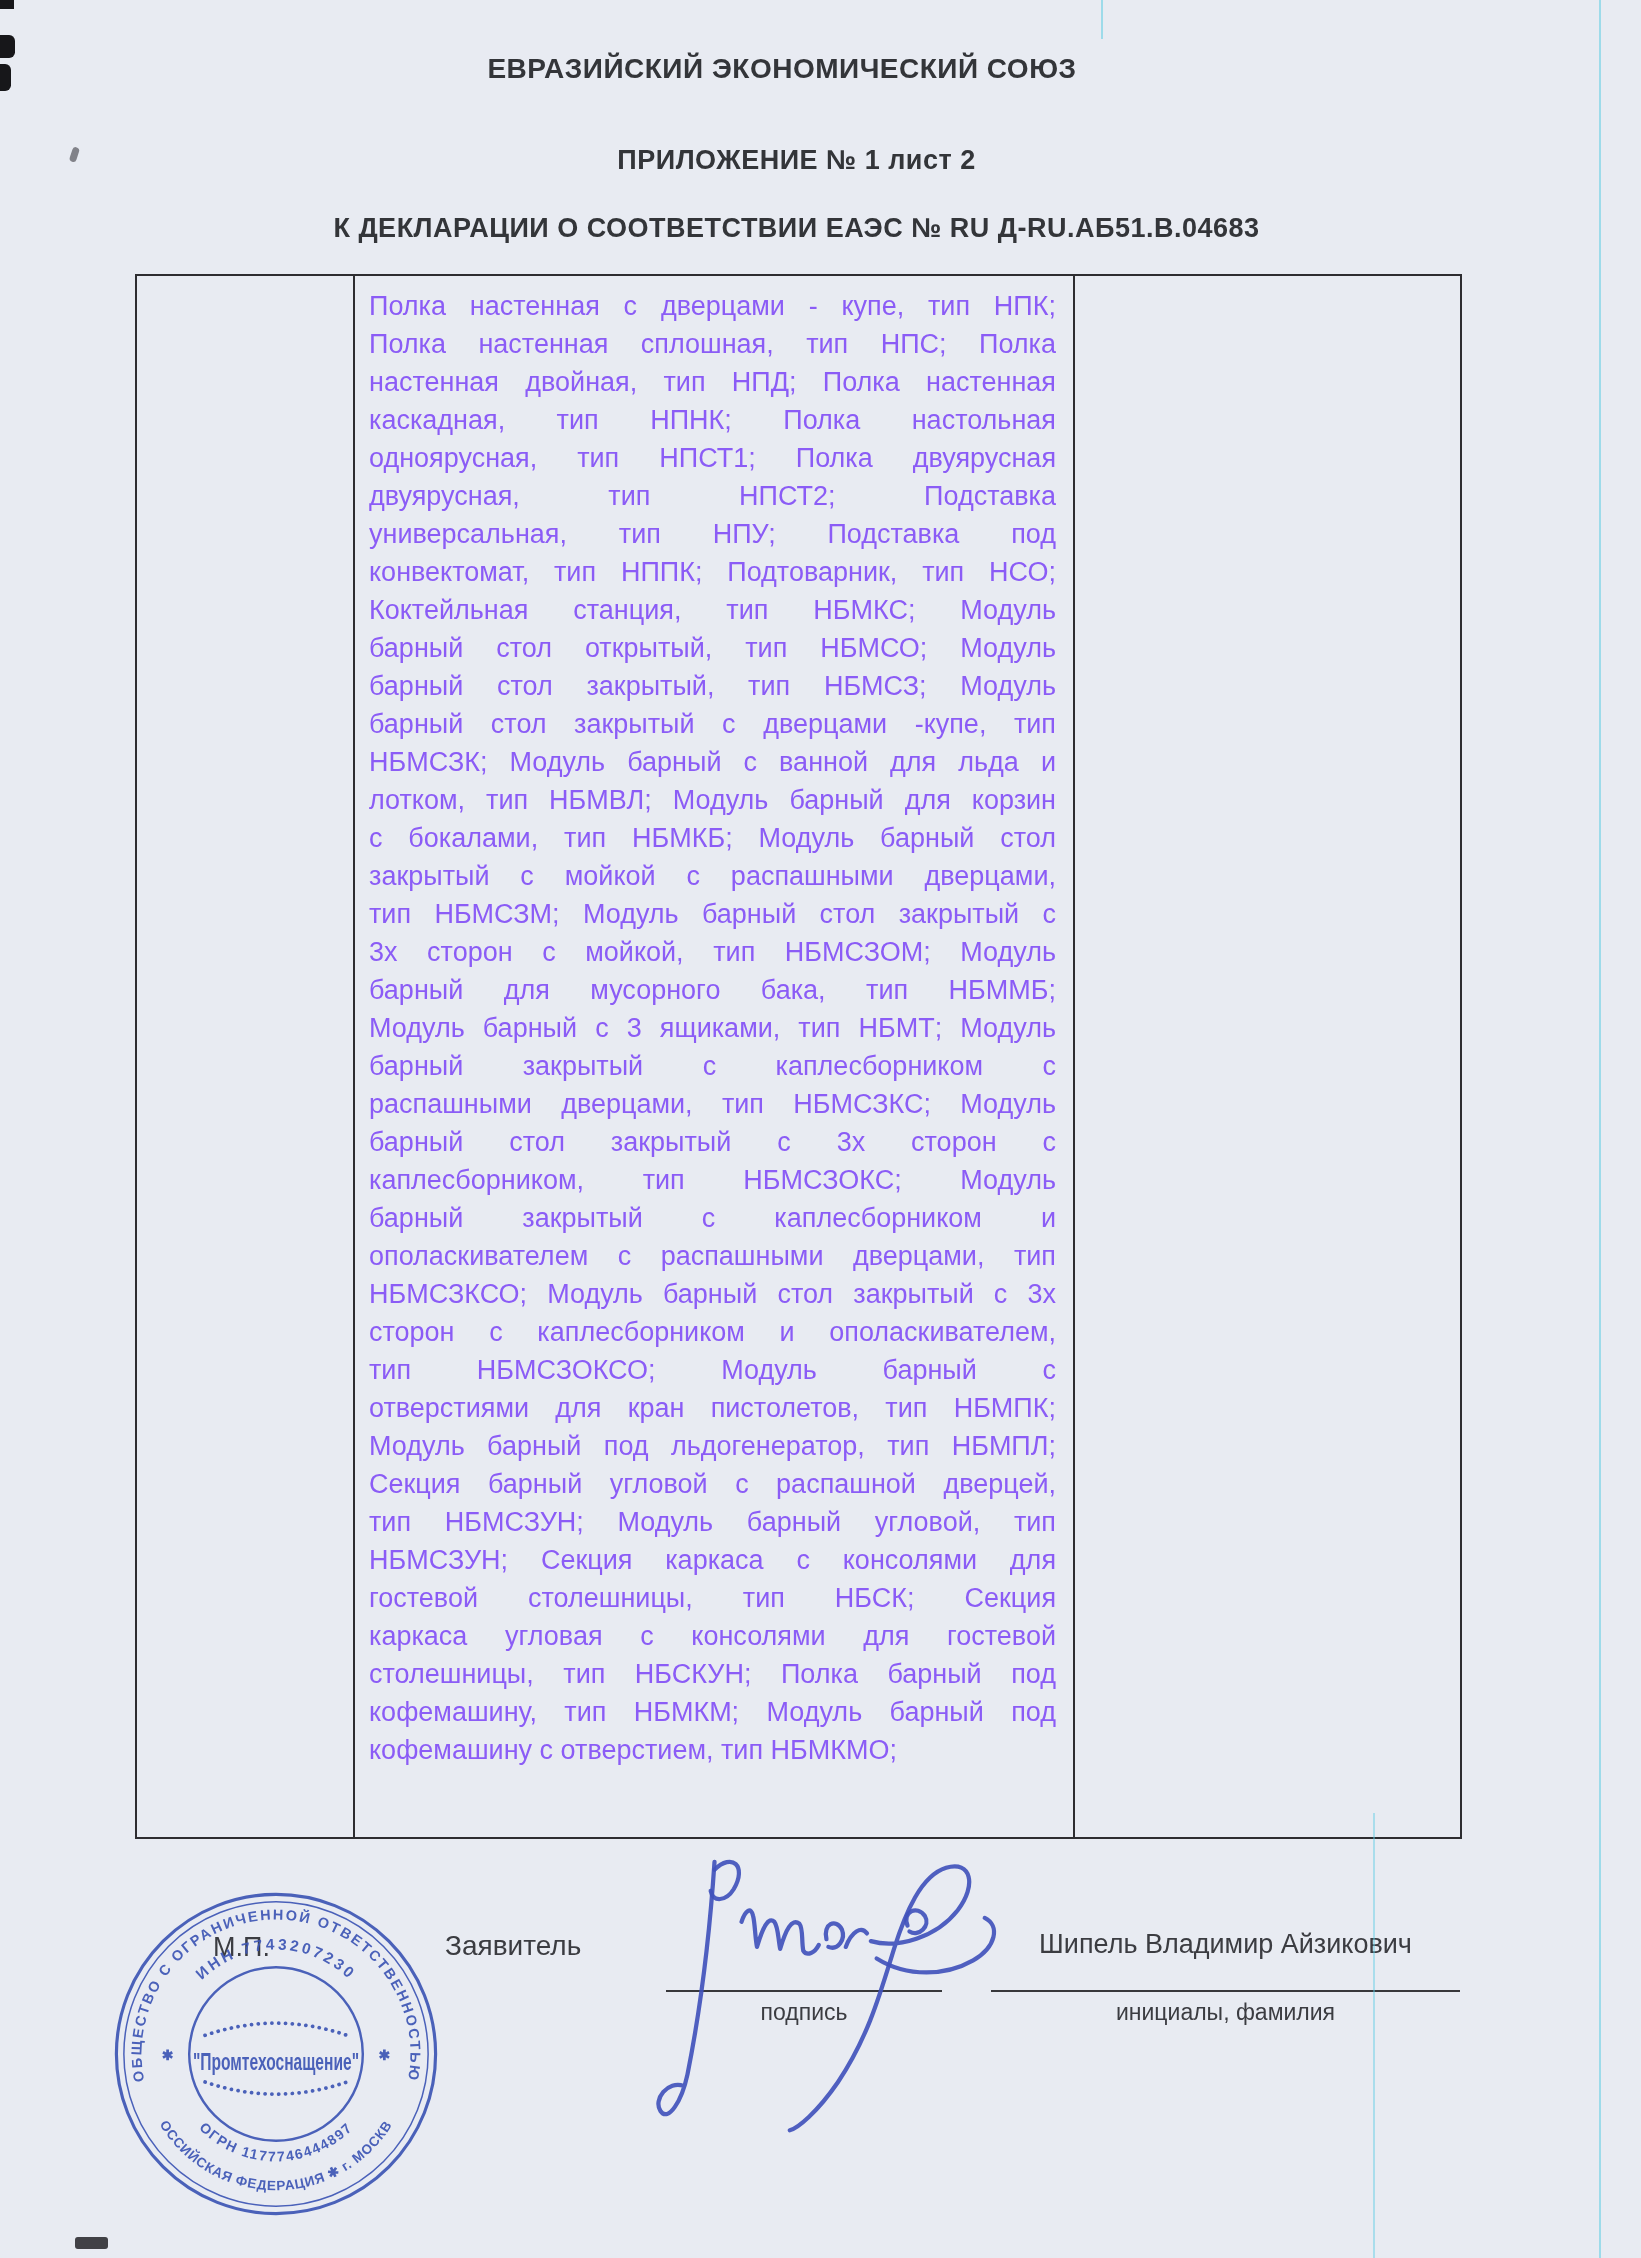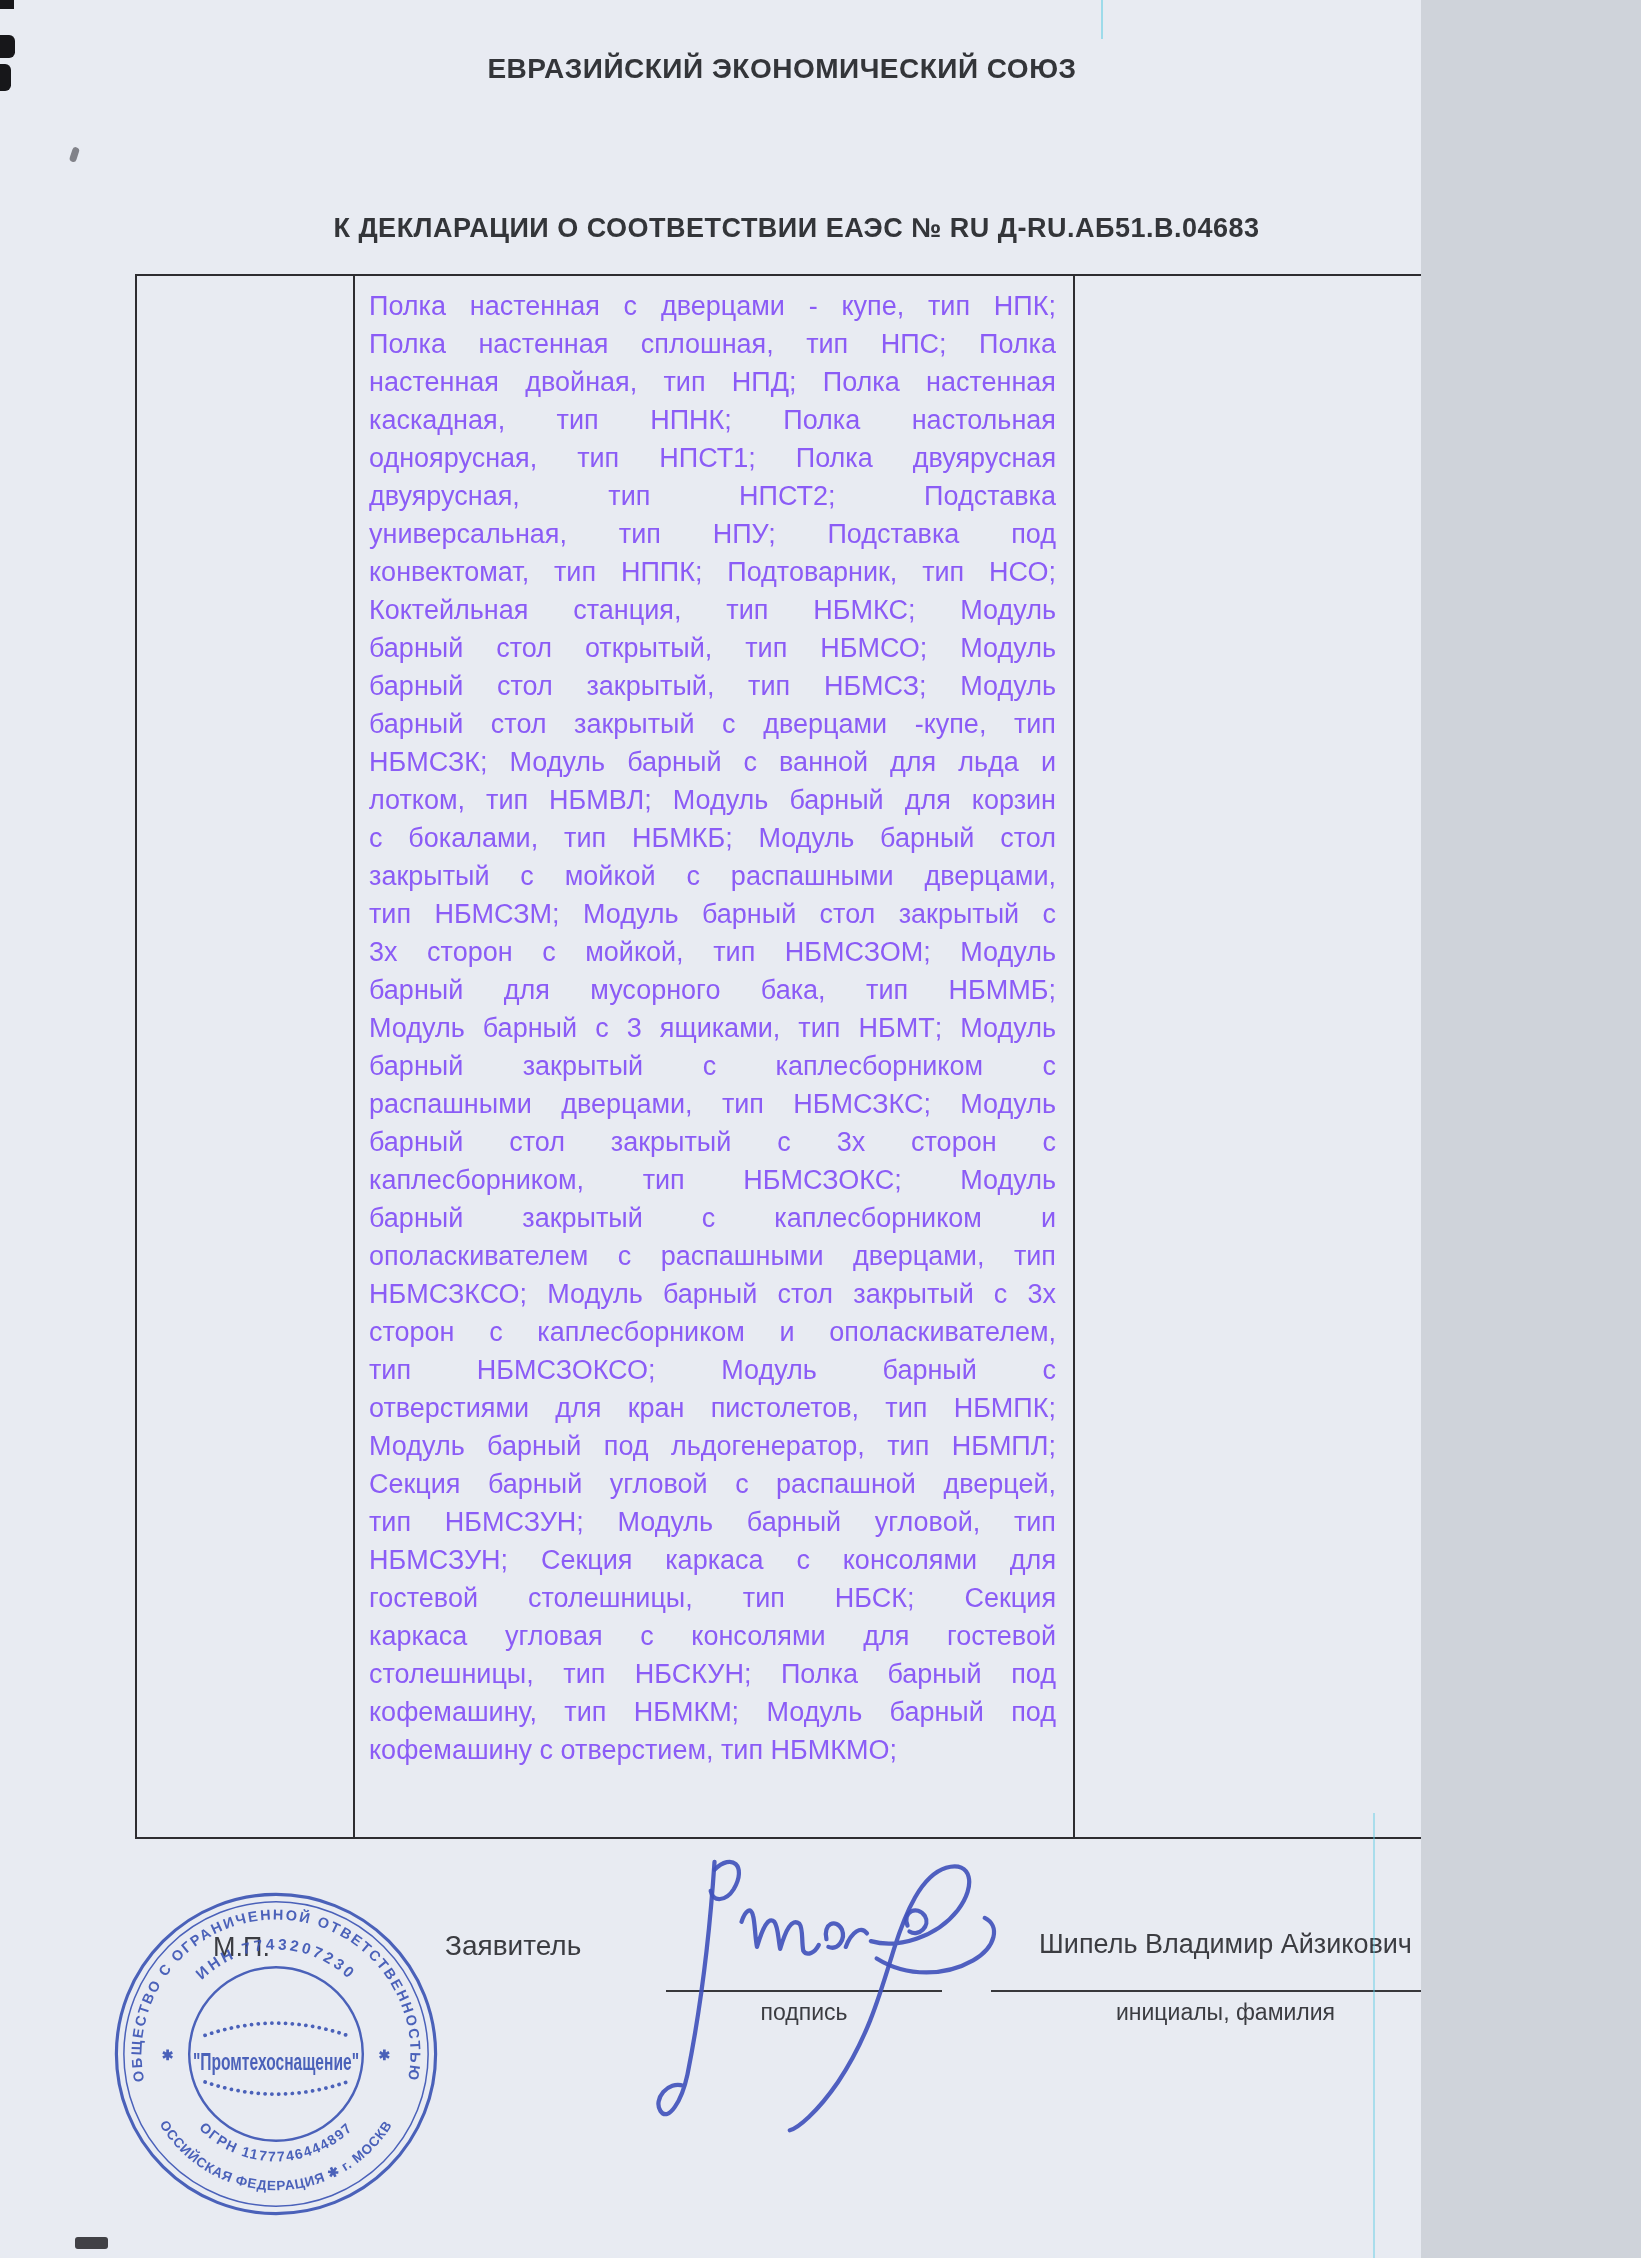--- a/index.html
+++ b/index.html
@@ -4,21 +4,21 @@
 <style>
   :root{
     --ink:#3c3d42;
     --border:#2d2d31;
     --stamp-ink:#3f57b5;
     --paper:#e8ebf2;
   }
   html,body{margin:0;padding:0;background:#cfd3da;}
   .page{
     position:relative;
-    width:1421px;height:2258px;
+    width:1641px;height:2258px;
     background:var(--paper);
     overflow:hidden;
     font-family:"Liberation Sans", sans-serif;
     color:var(--ink);
   }
   
   .hdr{
     position:absolute;left:0;width:1593px;
     text-align:center;font-weight:bold;color:#333539;
     letter-spacing:0.5px;white-space:nowrap;
@@ -75,20 +75,21 @@
   .blot.b3{left:0;top:0;width:13.5px;height:8.7px;}
   .blot.b4{left:75px;top:2237px;width:33px;height:11.6px;opacity:.8;border-radius:2.9px;}
   .tick{position:absolute;left:71px;top:147px;width:6.8px;height:14.5px;background:#55565c;border-radius:3.9px;transform:rotate(18deg);opacity:.7;}
 </style>
 </head>
 <body>
 
 <div class="page">
 
   <div class="hdr h1">ЕВРАЗИЙСКИЙ ЭКОНОМИЧЕСКИЙ СОЮЗ</div>
+  <div class="hdr h2">ПРИЛОЖЕНИЕ № 1 лист 2</div>
   <div class="hdr h3">К ДЕКЛАРАЦИИ О СООТВЕТСТВИИ ЕАЭС № RU Д-RU.АБ51.В.04683</div>
 
   <div class="doc-table">
     <div class="vline v1"></div>
     <div class="vline v2"></div>
   </div>
 
   <div class="cell-text">
       <div class="tline">Полка настенная с дверцами - купе, тип НПК;</div>
       <div class="tline">Полка настенная сплошная, тип НПС; Полка</div>

